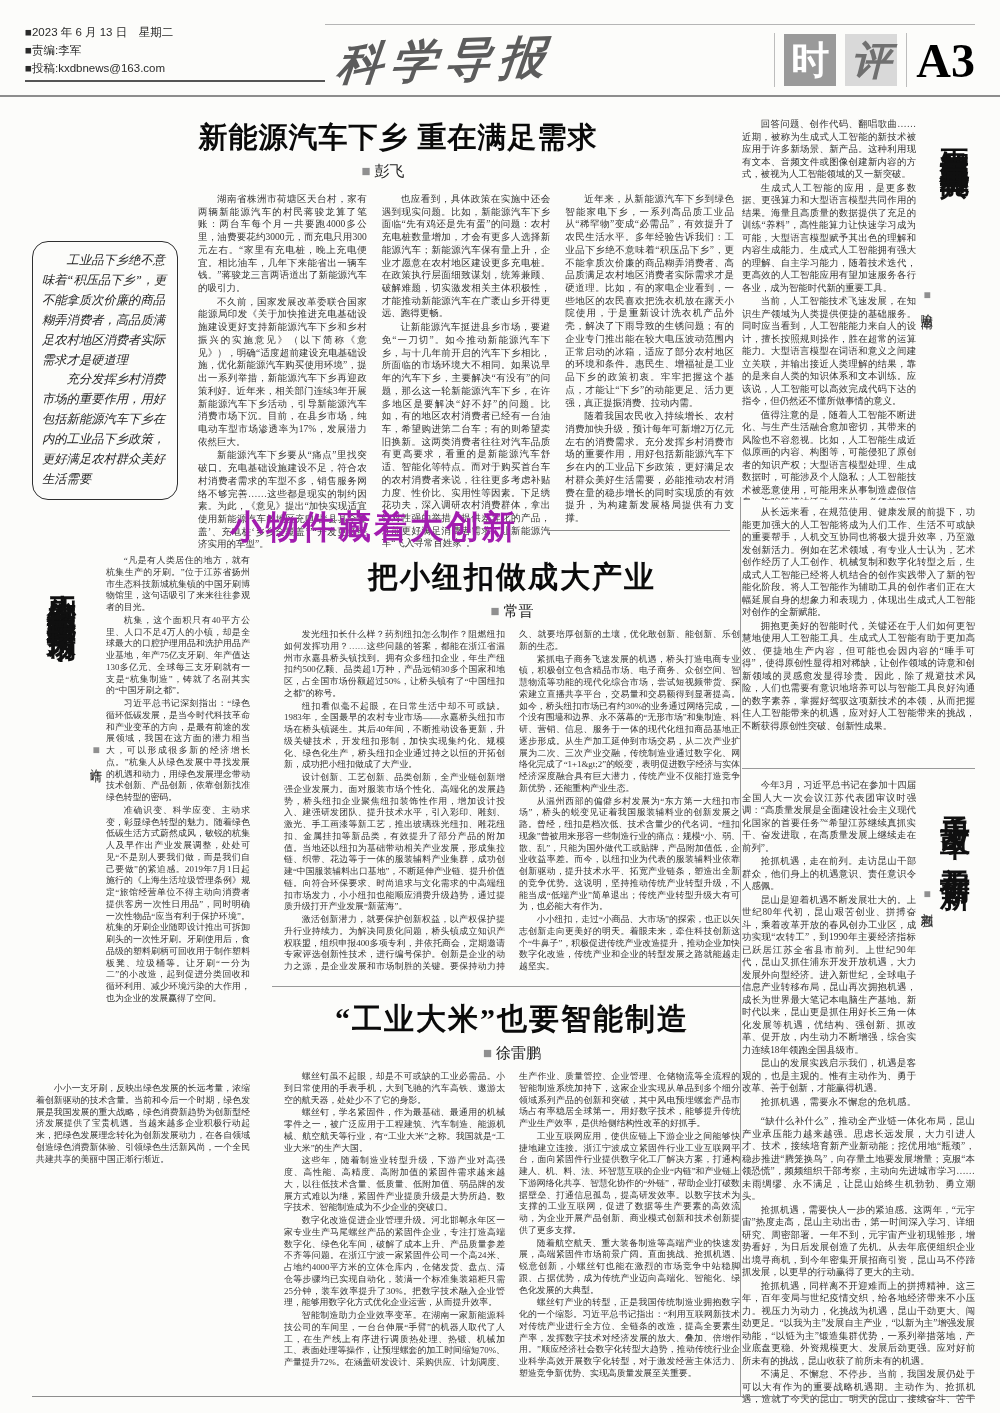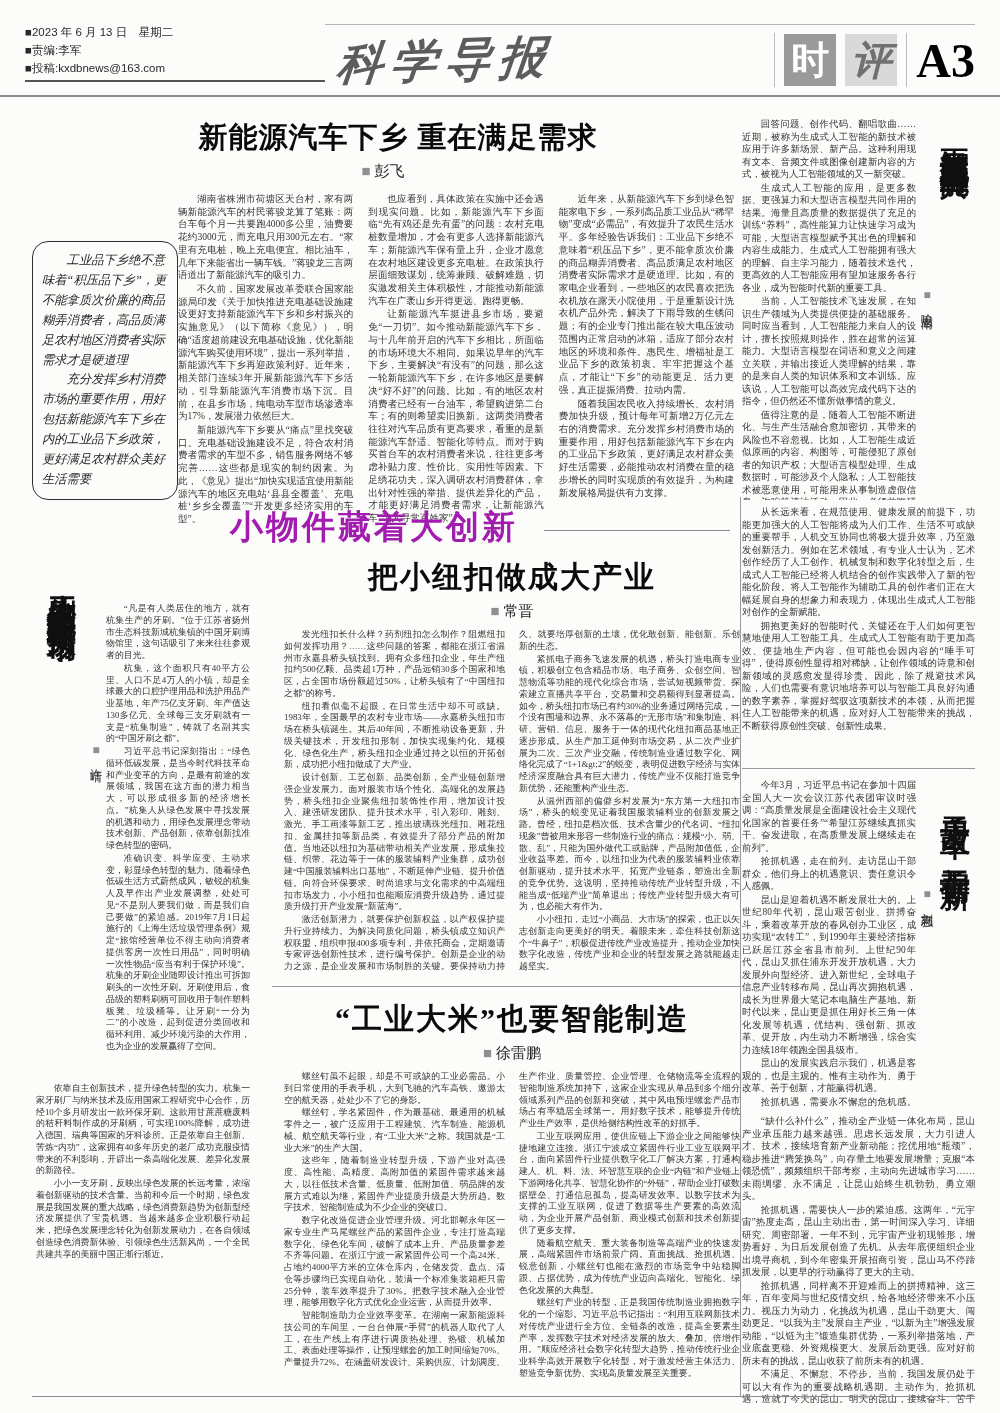--- a/index.html
+++ b/index.html
@@ -30,21 +30,21 @@
 
   
   .lead{position:absolute;top:110px;left:32px;width:702px;}
   .lead-title{text-align:center;font-family:"Liberation Sans",sans-serif;font-weight:900;font-size:29px;
               letter-spacing:1px;color:#0a0a0a;margin:8px 0 2px 30px;white-space:nowrap;}
   .lead-flow{display:flex;margin-top:12px;}
   .quote-wrap{width:146px;flex:none;padding-top:48px;}
   .quote-box{border:1.5px solid #2f2f2f;border-radius:16px;padding:9px 9px;font-size:12.3px;
              line-height:1.62;font-style:italic;color:#1f1f1f;}
   .quote-box p{margin:0;}
-  .lead-cols{flex:1;columns:3;column-gap:15px;font-size:9.5px;line-height:1.34;
+  .lead-cols{flex:1;margin-left:20px;columns:3;column-gap:15px;font-size:9.5px;line-height:1.34;
              text-align:justify;height:372px;overflow:hidden;color:#333;}
 
   
   .rail{position:absolute;left:742px;top:118px;width:233px;}
   .rail-top{display:flex;}
   .rail-body{width:174px;font-size:9.4px;line-height:1.33;text-align:justify;overflow:hidden;color:#333;}
   .rail-side{width:59px;position:relative;flex:none;}
   .v-byline{writing-mode:vertical-rl;font-size:12px;position:absolute;letter-spacing:2px;}
   .v-title{writing-mode:vertical-rl;position:absolute;right:0;font-weight:bold;color:#101010;
            font-family:"Liberation Sans",sans-serif;}
@@ -60,21 +60,21 @@
   .feature-header{display:flex;align-items:center;margin:8px 0 0 198px;}
   .feature-title{font-family:"Liberation Sans",sans-serif;font-weight:900;font-size:33px;
                  letter-spacing:3px;color:#a21caf;white-space:nowrap;}
   .feature-line{flex:1;height:1px;background:#8c8c8c;margin:6px 10px 0 26px;}
 
   .toothbrush{position:absolute;left:4px;top:58px;width:214px;}
   .tb-top{display:flex;height:520px;}
   .tb-title-v{writing-mode:vertical-rl;font-size:29px;font-weight:bold;width:46px;height:478px;
               letter-spacing:3px;margin-top:16px;color:#101010;flex:none;}
   .tb-byline-v{writing-mode:vertical-rl;font-size:12px;margin-top:188px;width:22px;flex:none;letter-spacing:2px;}
-  .tb-body{flex:1;font-size:8.9px;line-height:1.32;text-align:justify;overflow:hidden;color:#333;margin-left:2px;margin-top:48px;}
+  .tb-body{flex:1;font-size:8.9px;line-height:1.32;text-align:justify;overflow:hidden;color:#333;margin-left:2px;}
   .tb-wide{margin-top:8px;font-size:8.9px;line-height:1.32;text-align:justify;overflow:hidden;
            height:312px;color:#333;}
 
   .small-title{text-align:center;font-size:30px;font-weight:bold;letter-spacing:2px;color:#0b0b0b;white-space:nowrap;}
   .button-art{position:absolute;left:252px;top:60px;width:456px;}
   .two-cols{columns:2;column-gap:14px;margin-top:8px;font-size:8.9px;line-height:1.32;
             text-align:justify;overflow:hidden;color:#333;}
   .button-cols{height:348px;}
   .mid-divider{position:absolute;left:240px;top:489px;width:468px;height:1px;background:#999;}
   .screw-art{position:absolute;left:252px;top:502px;width:456px;}
@@ -191,21 +191,20 @@
           <span class="mark">■</span><span>许晴</span>
         </div>
         <div class="tb-body">
             <p>“凡是有人类居住的地方，就有杭集生产的牙刷。”位于江苏省扬州市生态科技新城杭集镇的中国牙刷博物馆里，这句话吸引了来来往往参观者的目光。</p>
             <p>杭集，这个面积只有40平方公里、人口不足4万人的小镇，却是全球最大的口腔护理用品和洗护用品产业基地，年产75亿支牙刷、年产值达130多亿元、全球每三支牙刷就有一支是“杭集制造”，铸就了名副其实的“中国牙刷之都”。</p>
             <p>习近平总书记深刻指出：“绿色循环低碳发展，是当今时代科技革命和产业变革的方向，是最有前途的发展领域，我国在这方面的潜力相当大，可以形成很多新的经济增长点。”杭集人从绿色发展中寻找发展的机遇和动力，用绿色发展理念带动技术创新、产品创新，依靠创新找准绿色转型的密码。</p>
             <p>准确识变、科学应变、主动求变，彰显绿色转型的魅力。随着绿色低碳生活方式蔚然成风，敏锐的杭集人及早作出产业发展调整，处处可见“不是别人要我们做，而是我们自己要做”的紧迫感。2019年7月1日起施行的《上海生活垃圾管理条例》规定“旅馆经营单位不得主动向消费者提供客房一次性日用品”，同时明确一次性物品“应当有利于保护环境”。杭集的牙刷企业随即设计推出可拆卸刷头的一次性牙刷。牙刷使用后，食品级的塑料刷柄可回收用于制作塑料板凳、垃圾桶等。让牙刷“一分为二”的小改造，起到促进分类回收和循环利用、减少环境污染的大作用，也为企业的发展赢得了空间。</p>
           </div>
       </div>
       <div class="tb-wide">
-          <p>依靠自主创新技术，提升绿色转型的实力。杭集一家牙刷厂与纳米技术及应用国家工程研究中心合作，历经10个多月研发出一款环保牙刷。这款用甘蔗蔗糖废料的秸秆料制作成的牙刷柄，可实现100%降解，成功进入德国、瑞典等国家的牙科诊所。正是依靠自主创新、苦炼“内功”，这家拥有40多年历史的老厂成功克服疫情带来的不利影响，开辟出一条高端化发展、差异化发展的新路径。</p>
           <p>小小一支牙刷，反映出绿色发展的长远考量，浓缩着创新驱动的技术含量。当前和今后一个时期，绿色发展是我国发展的重大战略，绿色消费新趋势为创新型经济发展提供了宝贵机遇。当越来越多企业积极行动起来，把绿色发展理念转化为创新发展动力，在各自领域创造绿色消费新体验、引领绿色生活新风尚，一个全民共建共享的美丽中国正渐行渐近。</p>
         </div>
     </div>
 
     <div class="button-art">
       <div class="small-title">把小纽扣做成大产业</div>
       <div class="byline">
         <span class="mark">■</span><span>常晋</span>
       </div>
       <div class="two-cols button-cols">

